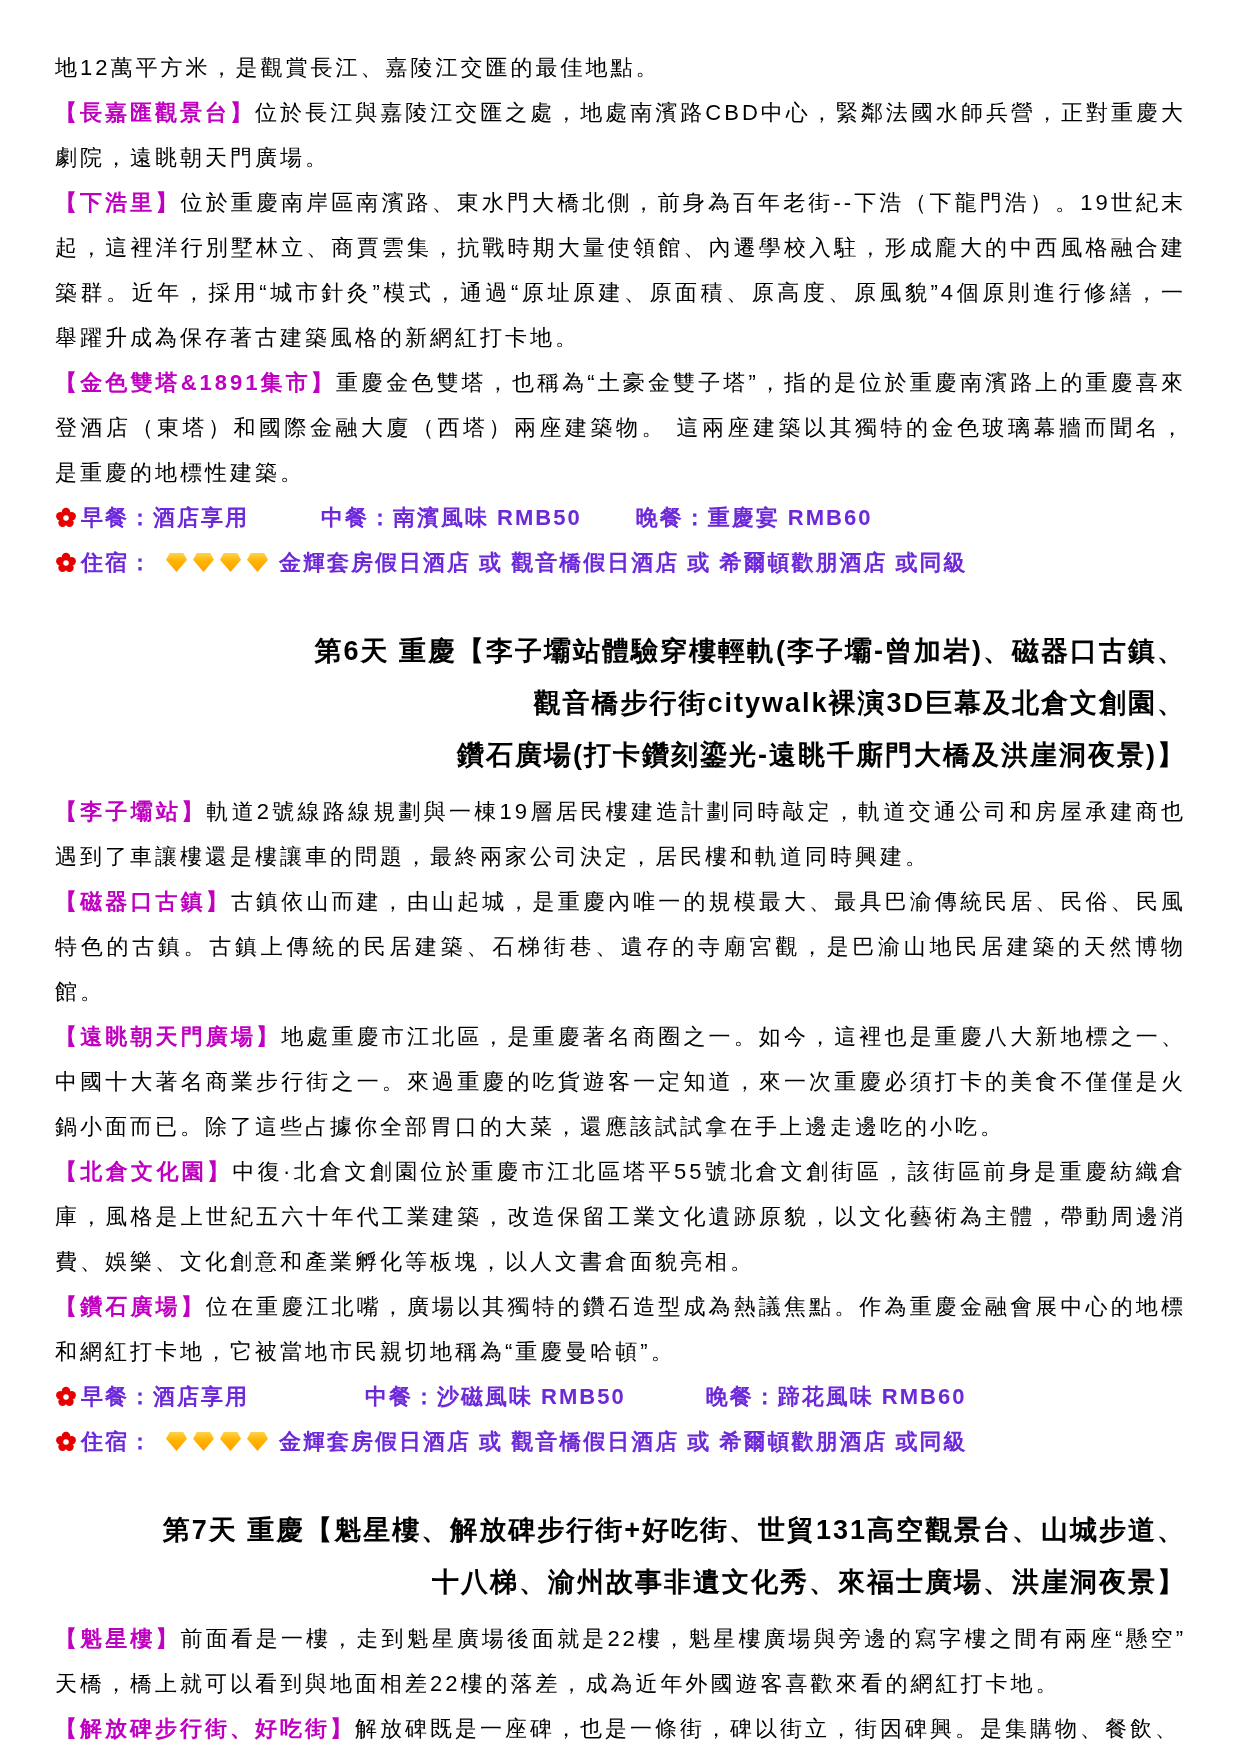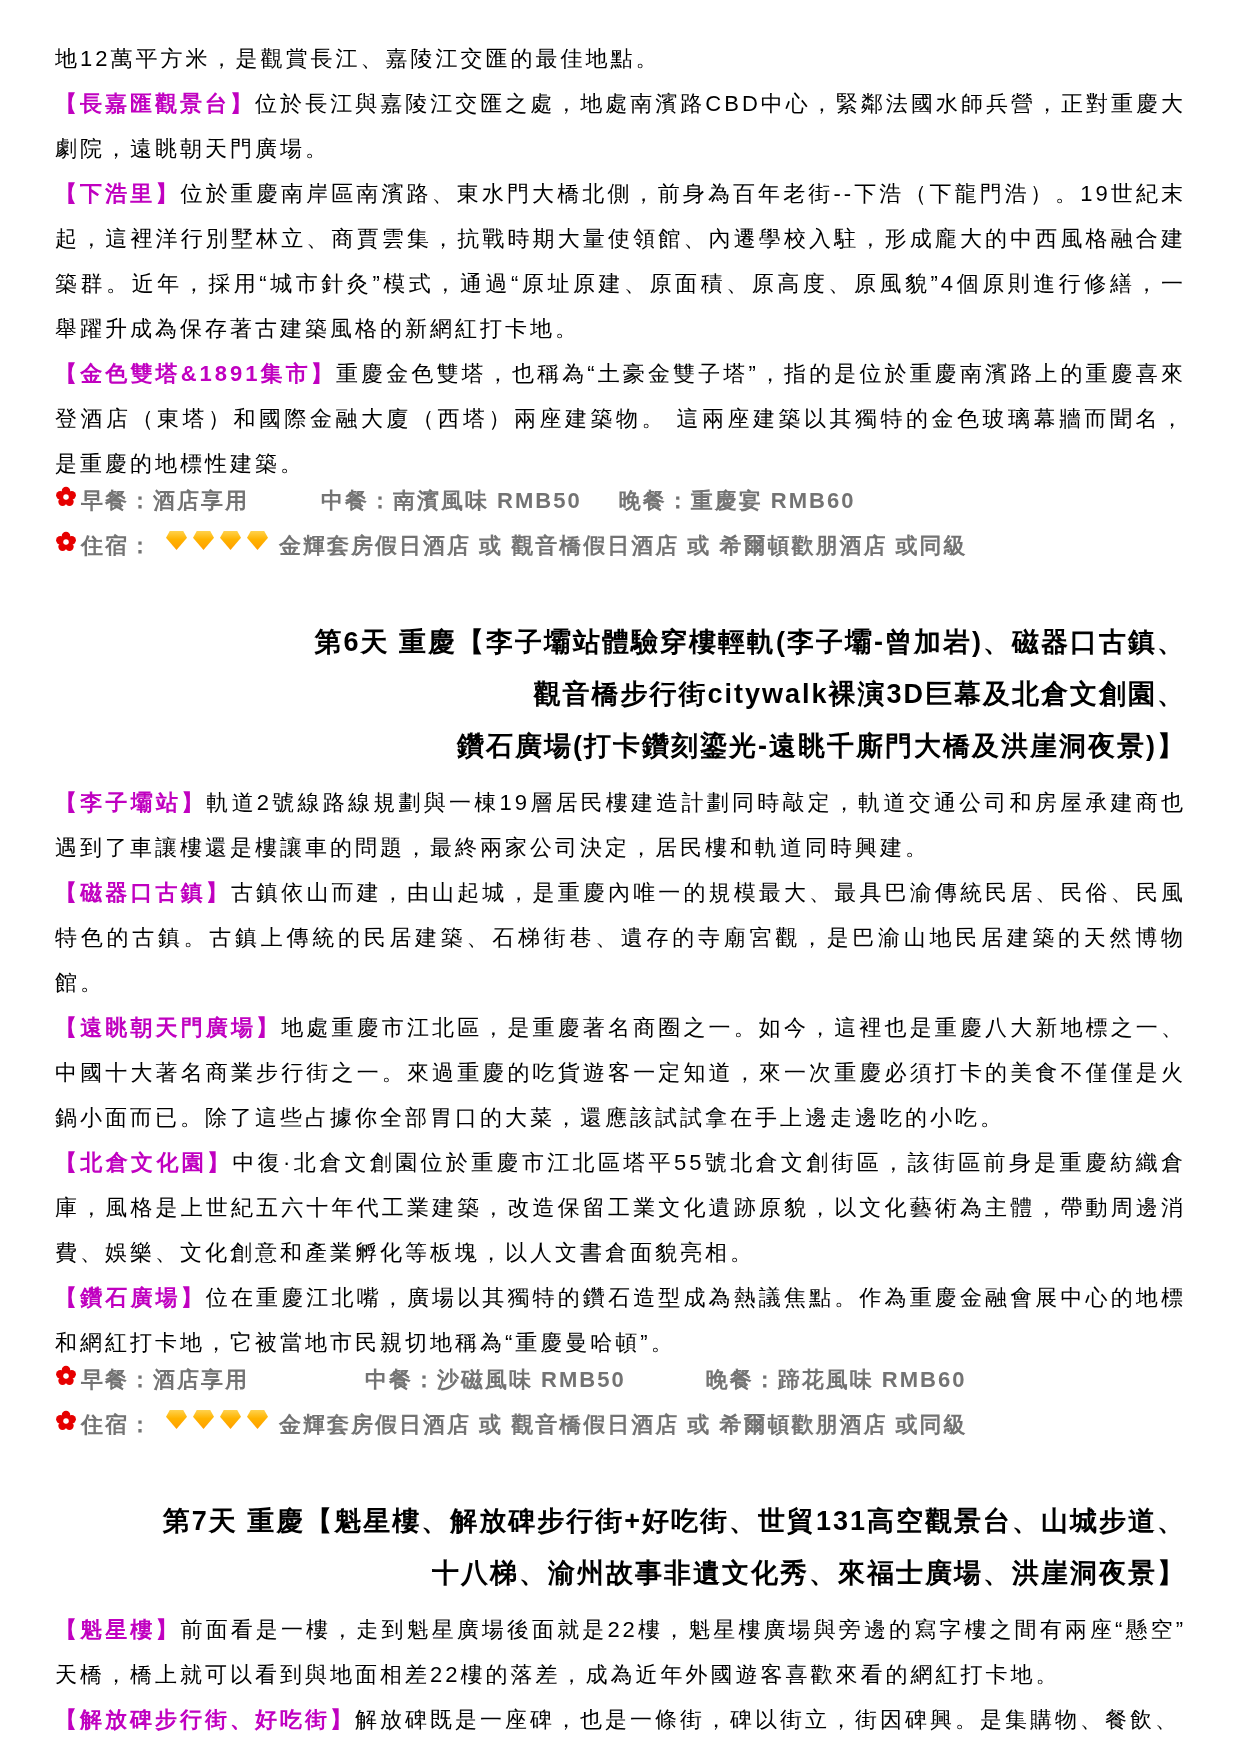--- a/index.html
+++ b/index.html
@@ -8,51 +8,51 @@
     height: 1755px;
     background: #ffffff;
     overflow: hidden;
     font-family: "Liberation Sans", "DejaVu Sans", sans-serif;
     color: #000000;
   }
   .page {
     box-sizing: border-box;
     width: 1241px;
     height: 1755px;
-    padding: 36px 55px 0 55px;
+    padding: 45px 55px 0 55px;
   }
   
   .body-para {
     margin: 0;
     font-size: 22px;
     line-height: 45px;
     letter-spacing: 3px;
     text-align: justify;
     text-justify: inter-character;
     color: #000000;
   }
   .attraction-label {
     color: #C000C0;
     font-weight: bold;
   }
   
   .info-line {
     display: flex;
-    align-items: flex-start;
+    align-items: center;
     margin: 0;
     height: 45px;
     font-size: 22px;
     letter-spacing: 2px;
     font-weight: bold;
-    color: #737373;
+    color: #6d28d9;
     white-space: nowrap;
   }
   .flower-wrap { display: inline-flex; align-items: center; margin-right: 4px; }
   .meal.m2 { margin-left: 72px; }
-  .meal.m3 { margin-left: 37px; }
+  .meal.m3 { margin-left: 54px; }
   .meals-day6 .meal.m2 { margin-left: 116px; }
   .meals-day6 .meal.m3 { margin-left: 80px; }
   .gems { display: inline-flex; align-items: center; margin: 0 8px 0 10px; }
   .gem {
     display: inline-block;
     width: 21px; height: 19px;
     margin: 0 3px;
     background: linear-gradient(180deg, #FFD24D 0%, #FFB300 45%, #FF9E00 100%);
     clip-path: polygon(18% 0, 82% 0, 100% 36%, 50% 100%, 0 36%);
   }

